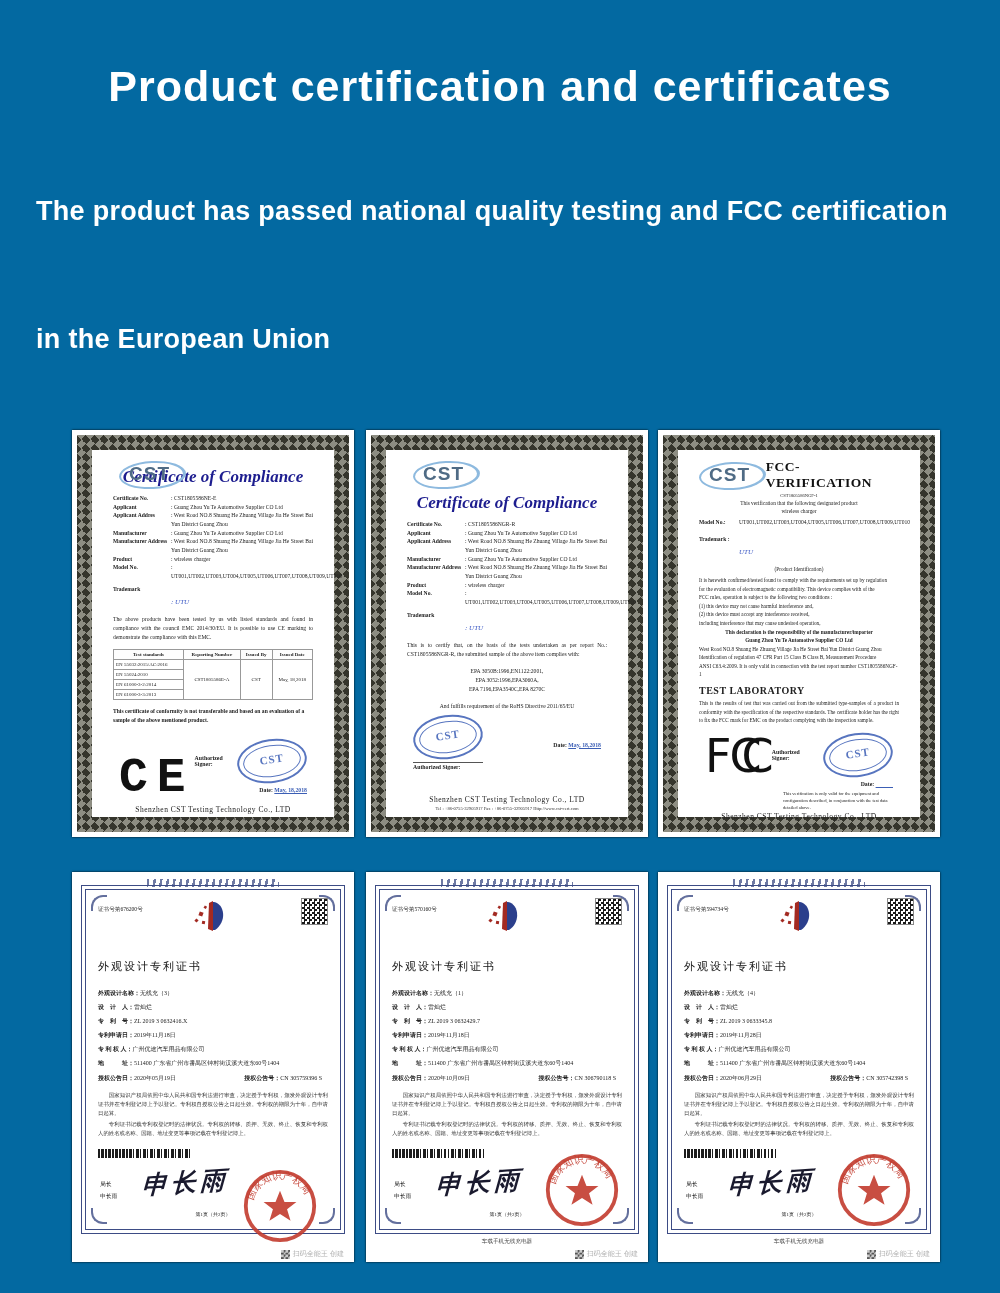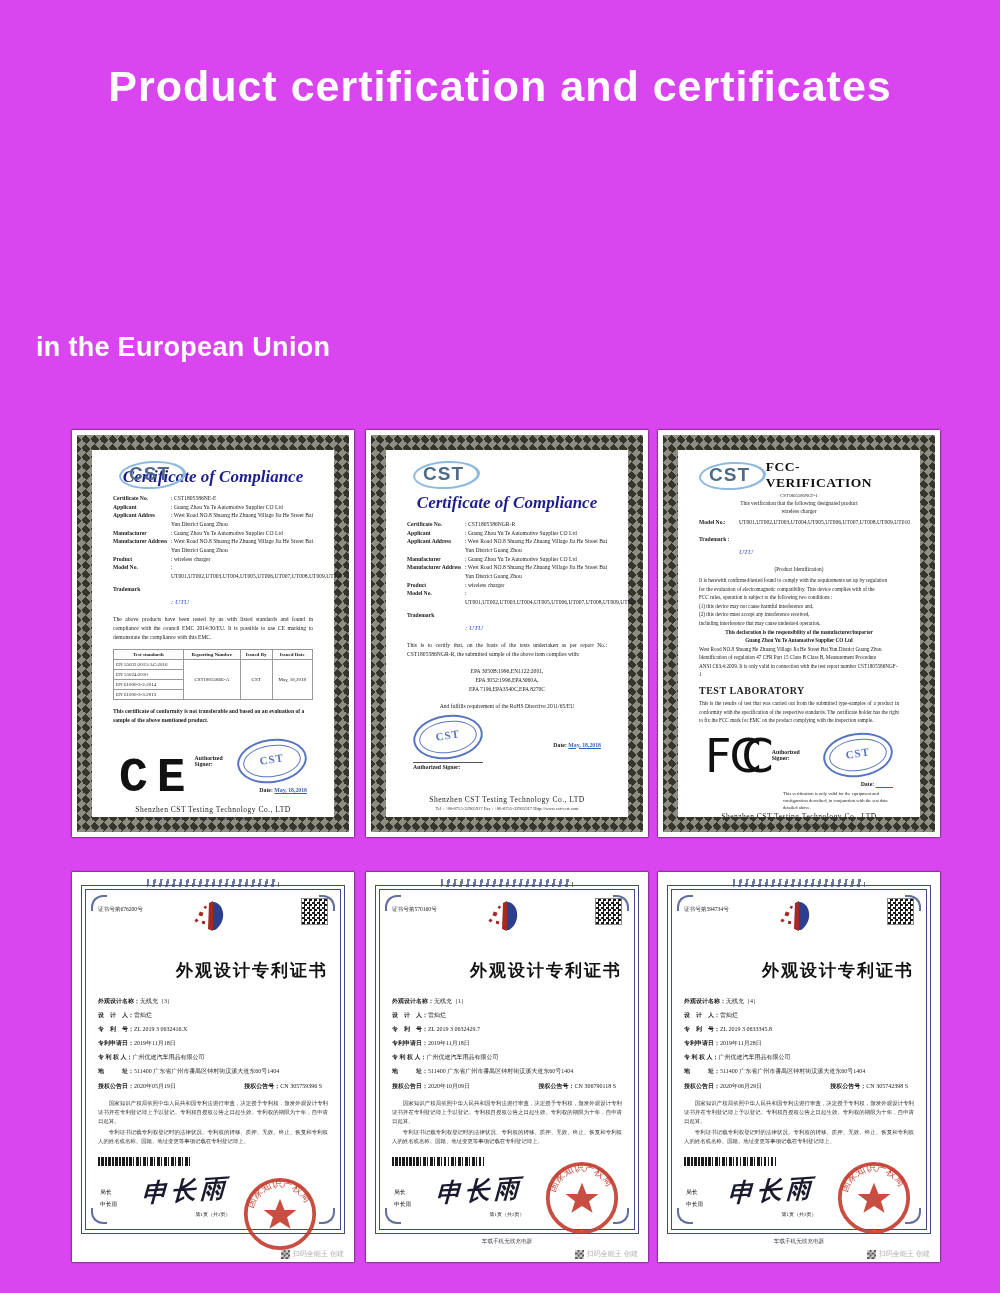--- a/index.html
+++ b/index.html
@@ -1,24 +1,24 @@
 <!DOCTYPE html>
 <html><head>
 <meta charset="utf-8">
 <style>
   html,body{margin:0;padding:0;background:#000;}
-  .page{position:relative;width:1000px;height:1293px;background:#d946ef;overflow:hidden;
+  .page{position:relative;width:1000px;height:1293px;background:#0369a1;overflow:hidden;
         font-family:"Liberation Sans",sans-serif;}
   
   .main-title{position:absolute;top:62px;left:0;width:100%;text-align:center;color:#fff;
               font-size:43px;font-weight:bold;letter-spacing:1px;}
   .desc{position:absolute;left:36px;color:#fff;font-size:27px;font-weight:bold;letter-spacing:.3px;}
   .desc.l1{top:196px;}
   .desc.l2{top:266px;left:44px;}
-  .desc.l3{top:332px;}
+  .desc.l3{top:324px;}
 
   
   .card{position:absolute;width:282px;background:#fff;box-shadow:0 0 2px #000;}
   .c-top{top:430px;height:407px;}
   .c-bot{top:872px;height:390px;}
   .x1{left:72px;} .x2{left:366px;} .x3{left:658px;}
 
   
   .frame{position:absolute;inset:5px;
          background:repeating-conic-gradient(from 45deg,#35352c 0% 25%,#8d8d82 25% 50%) 0 0/9px 9px;}
@@ -80,21 +80,21 @@
   .cnr::before{content:"";position:absolute;inset:2px;border-left:2px solid #3d4c85;
                border-top:2px solid #3d4c85;border-radius:12px 0 0 0;opacity:.8;}
   .cnr.tl{left:3px;top:3px;} .cnr.tr{right:3px;top:3px;transform:rotate(90deg);}
   .cnr.br{right:3px;bottom:3px;transform:rotate(180deg);} .cnr.bl{left:3px;bottom:3px;transform:rotate(270deg);}
   .pat-inner{position:absolute;inset:8px 12px;font-family:"Liberation Serif",serif;color:#222;}
   .pat-topline{display:flex;justify-content:space-between;align-items:flex-start;}
   .pat-cno{font-size:5.6px;margin-top:8px;}
   .qr{width:25px;height:25px;border:1px solid #888;
       background:conic-gradient(#1a1a1a 25%,#fff 0 50%,#1a1a1a 0 75%,#fff 0) 0 0/5px 5px;}
   .cnipa{position:absolute;left:50%;top:2px;transform:translateX(-50%);}
-  .pat-title{text-align:right;font-weight:bold;font-size:17px;letter-spacing:2px;color:#111;
+  .pat-title{text-align:left;font-weight:normal;font-size:11px;letter-spacing:2px;color:#111;
              margin-top:34px;font-family:"DejaVu Sans",sans-serif;}
   .pfields{margin-top:12px;font-size:6px;line-height:2.35;}
   .pfields b{font-weight:bold;}
   .ppair{display:flex;justify-content:space-between;padding-right:6px;}
   .ppara{font-size:5.4px;line-height:1.7;text-align:justify;margin-top:6px;text-indent:2em;
          color:#333;}
   .barcode{width:92px;height:9px;margin-top:10px;
            background:repeating-linear-gradient(90deg,#1c1c1c 0 1.5px,transparent 1.5px 3px,#1c1c1c 3px 5.5px,transparent 5.5px 7px);}
   .sig-area{position:relative;margin-top:6px;height:62px;}
   .dir-lab{position:absolute;left:2px;top:14px;font-size:5.8px;line-height:2.2;}
@@ -109,20 +109,21 @@
   .wm{position:absolute;right:10px;bottom:3px;display:flex;align-items:center;gap:3px;
       color:#b0b0b0;font-size:7px;font-family:"DejaVu Sans",sans-serif;}
   .wm .ic{width:9px;height:9px;background:conic-gradient(#555 25%,#ccc 0 50%,#555 0 75%,#ccc 0) 0 0/4.5px 4.5px;}
 </style>
 </head>
 <body>
 
 <div class="page">
 
   <div class="main-title">Product certification and certificates</div>
+  <div class="desc l1">The product has passed national quality testing and FCC certification</div>
   <div class="desc l3">in the European Union</div>
 
   <div class="card c-top x1">
     <div class="frame">
       <div class="cst-inner">
         <div class="cst-logo">
           <span class="oval"></span>
             <span class="txt">CST</span>
         </div>
         <div class="cst-title">Certificate of Compliance</div>

